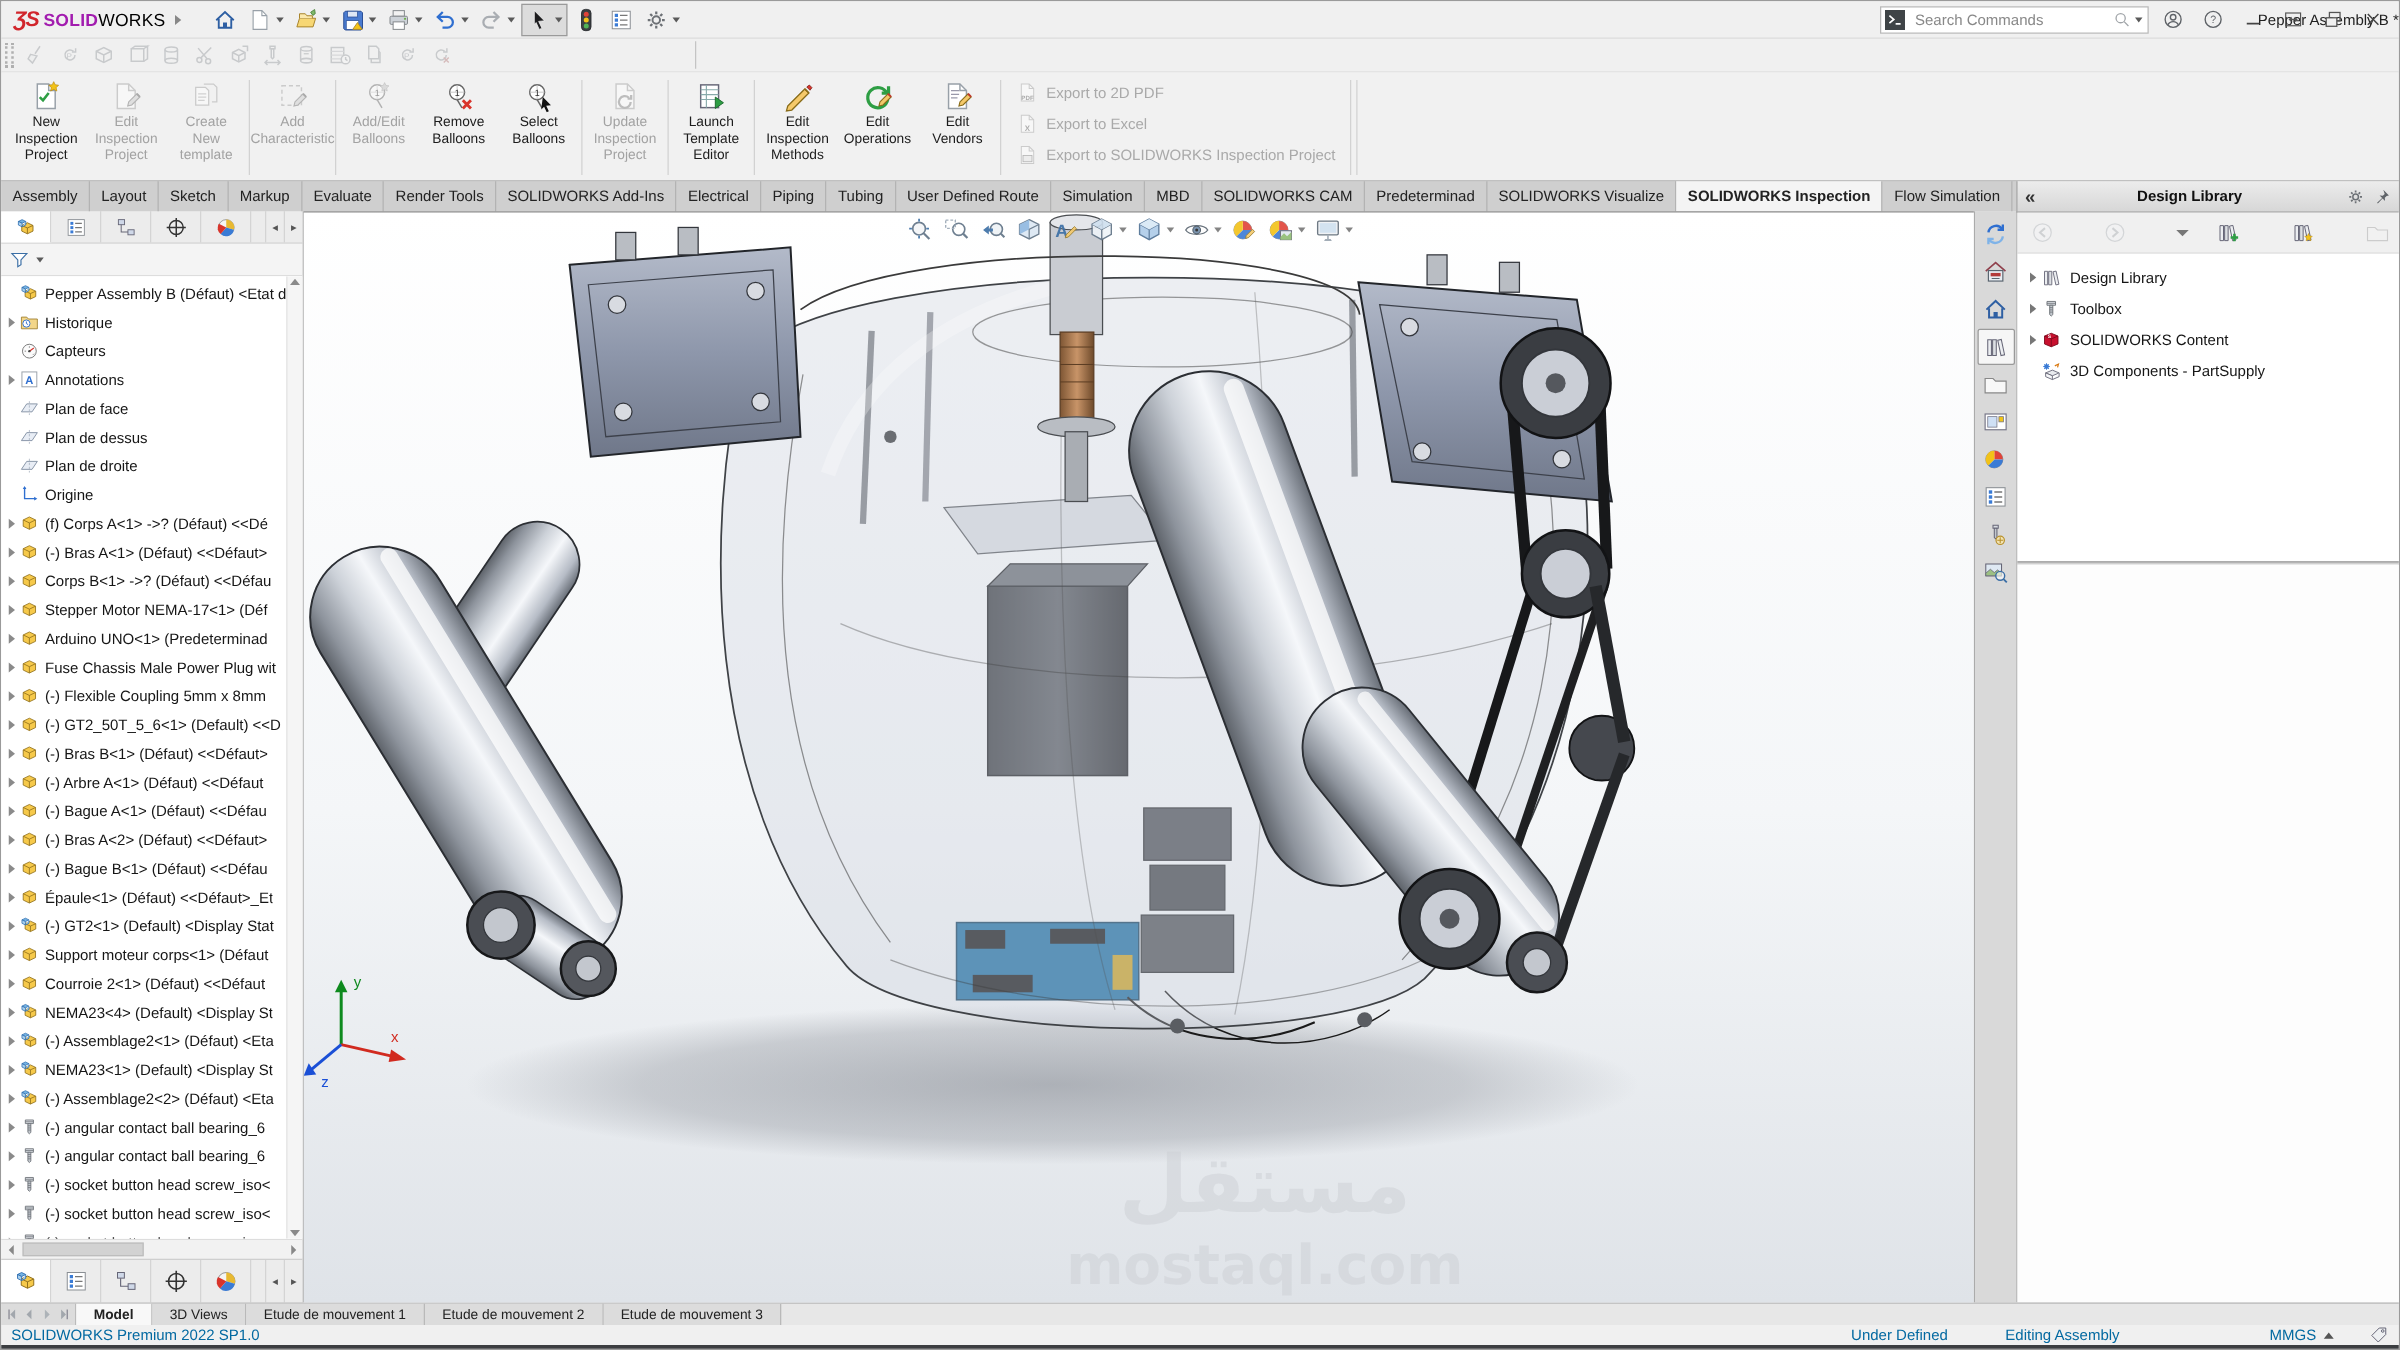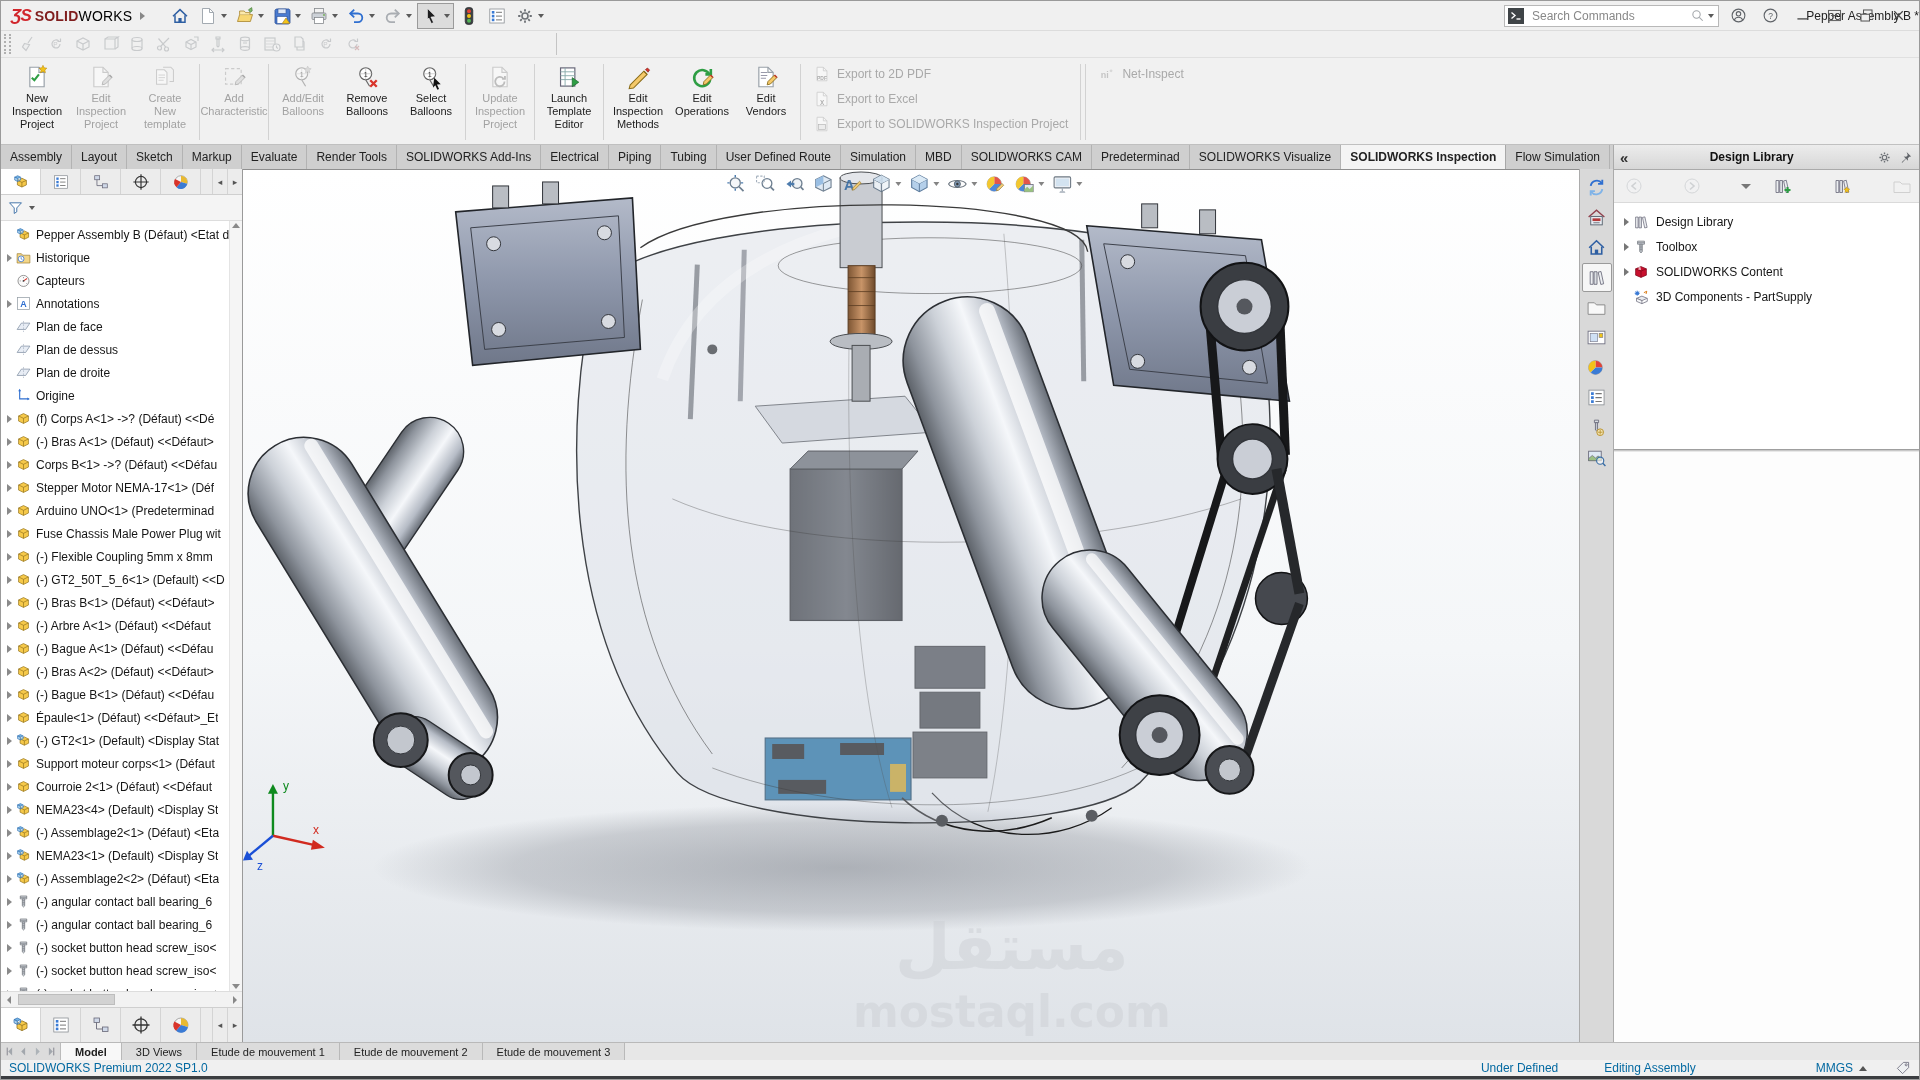--- a/index.html
+++ b/index.html
@@ -7,21 +7,21 @@
   .app { width:1920px; height:1080px; display:flex; flex-direction:column; background:#f0f0f0; border:1px solid #9a9a9a; }
 
   .ic { display:inline-flex; align-items:center; justify-content:center; }
   .ic svg { width:100%; height:100%; display:block; }
   .caret { display:inline-block; width:0; height:0; border-left:3.5px solid transparent; border-right:3.5px solid transparent; border-top:4px solid #5a5a5a; margin-left:3px; }
 
   
   .titlebar { height:30px; background:#f0f0f0; display:flex; align-items:center; position:relative; border-bottom:1px solid #dcdcdc; flex:0 0 30px;}
   .logo { display:flex; align-items:center; padding:0 8px 0 10px; cursor:pointer; }
   .logo .mark { font-weight:bold; font-style:italic; font-size:17px; color:#d1262c; letter-spacing:-1px; margin-right:4px;}
-  .logo .solid { font-weight:bold; font-size:14px; color:#7f1d1d; letter-spacing:.2px;}
+  .logo .solid { font-weight:bold; font-size:14px; color:#a21caf; letter-spacing:.2px;}
   .logo .works { font-weight:normal; font-size:14px; color:#000000; letter-spacing:.2px;}
   .logo-exp { width:0;height:0;border-top:4px solid transparent;border-bottom:4px solid transparent;border-left:5px solid #888; margin-left:8px;}
   .qa { display:flex; align-items:center; margin-left:14px; gap:2px;}
   .qab { display:flex; align-items:center; background:transparent; border:none; padding:2px 3px; height:26px; cursor:pointer;}
   .qab .ic { width:20px; height:20px;}
   .qab.pressed { background:#dcdcdc; border:1px solid #9a9a9a; }
   .title { position:absolute; left:0; right:0; text-align:right; font-size:12px; color:#222; pointer-events:none;}
   .tb-right { margin-left:auto; display:flex; align-items:center; gap:6px; padding-right:8px; z-index:2;}
   .searchbox { width:215px; height:22px; background:#fff; border:1px solid #b8b8b8; display:flex; align-items:center; padding:0 4px 0 0; }
   .searchbox .ic.swmark { width:20px; height:20px; margin:0 6px 0 1px;}
@@ -637,31 +637,20 @@
               <path d="M4.5 2.5h7l4 4v11h-11z" fill="#fff" stroke="#98a0a8" stroke-width=".9"></path>
               <path d="M11.5 2.5v4h4" fill="none" stroke="#98a0a8" stroke-width=".9"></path>
               <rect x="6" y="10.5" width="8" height="5.5" fill="#dce8f8" stroke="#3a6ea5" stroke-width=".7"></rect>
             </svg>
           </span>
           <span>Export to SOLIDWORKS Inspection Project</span>
         </div>
       </div>
       <div class="rdiv"></div>
       <div class="rdiv"></div>
-      <div class="excol">
-        <div class="exrow disabled">
-          <span class="ic ">
-            <svg viewBox="0 0 20 20">
-              <text x="3" y="14.5" font-size="10" font-weight="bold" fill="#8a8f94">ni</text>
-              <circle cx="14.5" cy="6.5" r="1.6" fill="#b8bcc0"></circle>
-            </svg>
-          </span>
-          <span>Net-Inspect</span>
-        </div>
-      </div>
     </div>
 
   <div class="tabrow">
     <div id="cmdTabs" style="display:flex;align-items:stretch;">
         <div class="tab">
           <span>Assembly</span>
         </div>
         <div class="tab">
           <span>Layout</span>
         </div>

